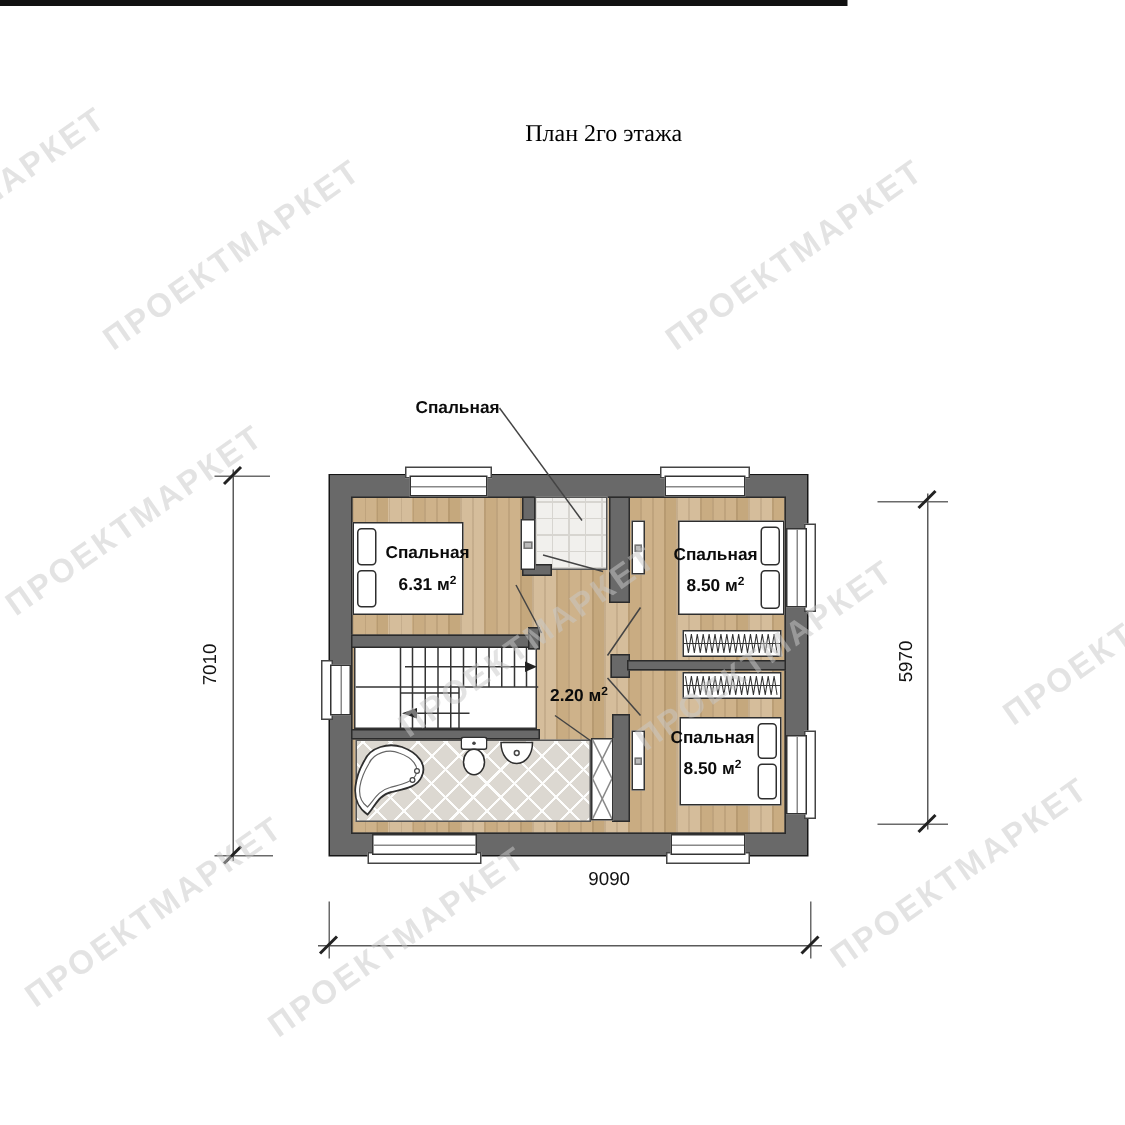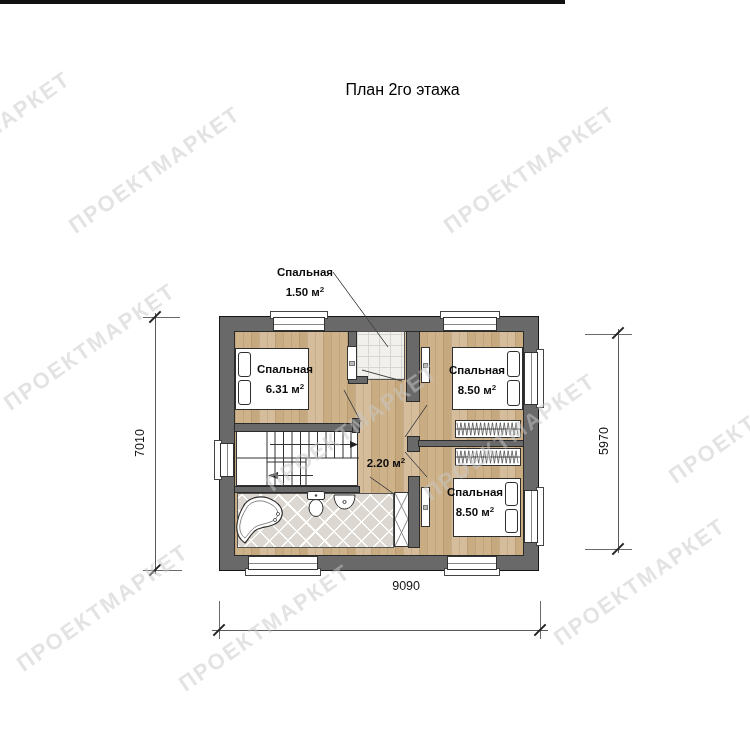--- a/index.html
+++ b/index.html
@@ -1,18 +1,18 @@
 <!DOCTYPE html>
 <html><head>
 <meta charset="utf-8">
 <style>
   html,body{margin:0;padding:0;background:#fff;}
   #canvas{position:relative;width:750px;height:750px;background:#fff;overflow:hidden;
           font-family:"Liberation Sans",sans-serif;color:#111;}
-  .abs{position:absolute;}
+  .abs{position:absolute;font-family:Liberation Serif, serif;}
   
   #wm-layer{position:absolute;inset:0;z-index:50;pointer-events:none;}
   .wm{position:absolute;transform:translate(-50%,-50%) rotate(-35deg);
       font-weight:700;font-size:22px;letter-spacing:2px;color:#c9c9c9;opacity:.5;white-space:nowrap;}
   
   .title{font-size:16px;color:#000;text-align:center;}
   .rlabel{position:absolute;text-align:center;font-weight:700;font-size:11.5px;line-height:18px;color:#0b0b0b;z-index:22;}
   .sup{font-size:8px;vertical-align:4px;}
   
   #plan{position:absolute;left:220px;top:317px;width:318px;height:253px;background:#696969;
@@ -55,21 +55,20 @@
 <body>
 
 <div id="canvas">
 
   <div class="abs" style="left:0;top:0;width:565px;height:4px;background:#111;"></div>
 
   <div class="abs title" style="left:280px;top:81px;width:245px;">План 2го этажа</div>
 
   <div class="rlabel" style="left:245px;top:263px;width:120px;">
     <div>Спальная</div>
-    <div><span>1.50 м</span><span class="sup">2</span></div>
   </div>
 
   <div id="plan">
 
     <div class="interior wood"></div>
 
     <div class="roomfloor storage" style="left:136px;top:14px;width:49px;height:49px;"></div>
     <div class="roomfloor stairs" style="left:16px;top:113px;width:122px;height:56px;">
       <svg width="122" height="56" viewBox="0 0 122 56">
         <g stroke="#333" stroke-width="1" fill="none">

